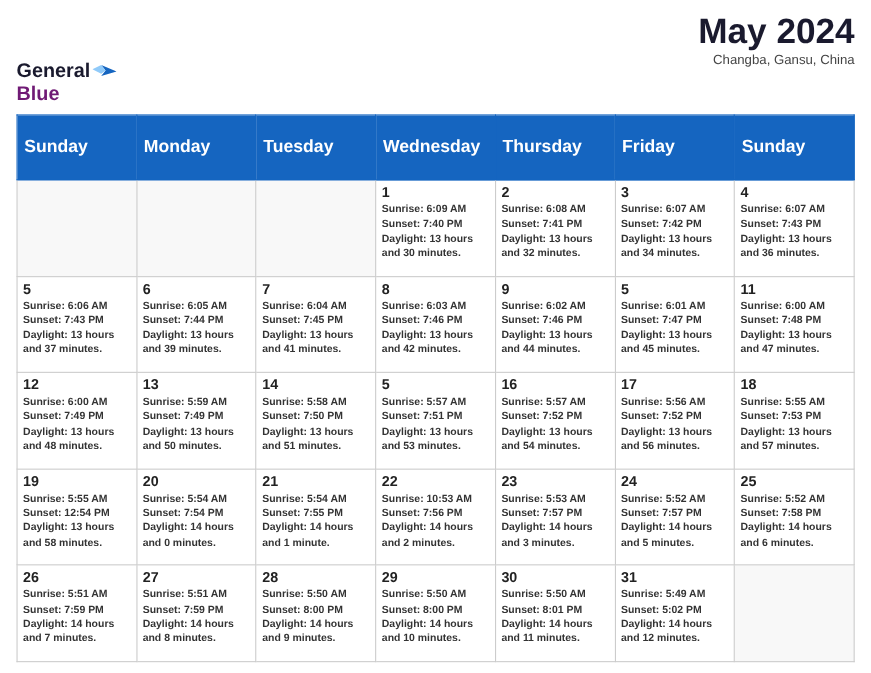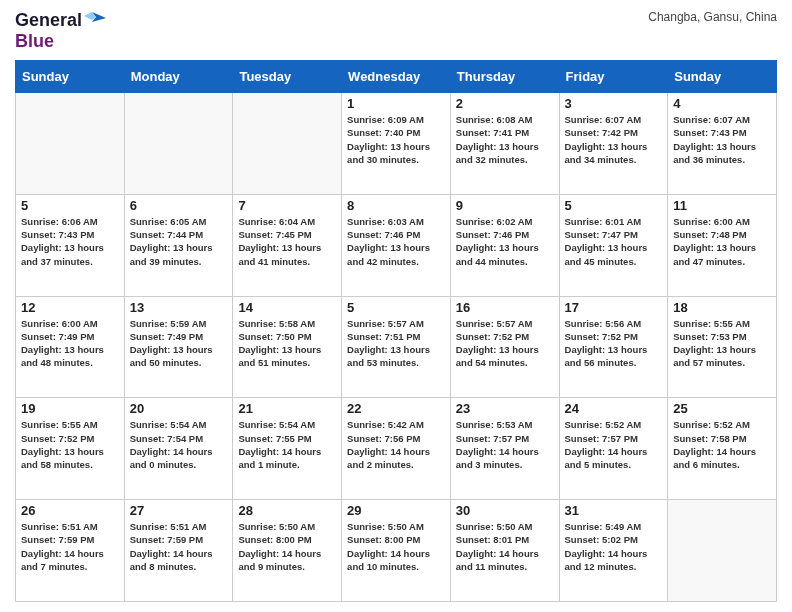--- a/index.html
+++ b/index.html
@@ -51,22 +51,22 @@
       flex: 1;
       border: 1px solid #ccc;
       border-collapse: collapse;
       width: 100%;
       table-layout: fixed;
     }
     .calendar th {
       background: #1565c0;
       color: #fff;
       text-align: left;
-      padding: 8px 6px;
-      font-size: 13px;
+      padding: 20px 6px;
+      font-size: 16px;
       border: 1px solid #1565c0;
     }
     .calendar td {
       border: 1px solid #ccc;
       vertical-align: top;
       padding: 3px 5px;
       font-size: 10px;
       color: #222;
       height: 78px;
     }
@@ -86,30 +86,31 @@
       line-height: 1.4;
       font-weight: bold;
     }
   </style>
 </head>
 <body>
 
 <div class="page">
   <div class="header">
     <div class="logo">
-      <div style="display:flex;align-items:flex-start;">
+      <div style="display:flex;align-items:flex-end;margin-top:44px;">
         <span class="logo-text logo-general">General</span>
         <svg width="22" height="18" viewBox="0 0 22 18" style="margin-left:2px;">
           <polygon points="8,2 22,8 8,12 12,7" fill="#1565c0"></polygon>
           <polygon points="8,2 0,6 8,10 12,7" fill="#90caf9"></polygon>
         </svg>
       </div>
       <span class="logo-text logo-blue">Blue</span>
     </div>
     <div class="title-block">
+      <h1>May 2024</h1>
       <h2>Changba, Gansu, China</h2>
     </div>
   </div>
 
   <table class="calendar">
     <thead>
       <tr>
         <th>Sunday</th>
         <th>Monday</th>
         <th>Tuesday</th>
@@ -252,41 +253,41 @@
             <div class="day-info">Sunrise: 5:55 AM
 Sunset: 7:53 PM
 Daylight: 13 hours
 and 57 minutes.</div>
           </td>
         </tr>
         <tr>
           <td>
             <span class="day-num">19</span>
             <div class="day-info">Sunrise: 5:55 AM
-Sunset: 7:52 PM
+Sunset: 12:54 PM
 Daylight: 13 hours
 and 58 minutes.</div>
           </td>
           <td>
             <span class="day-num">20</span>
             <div class="day-info">Sunrise: 5:54 AM
 Sunset: 7:54 PM
 Daylight: 14 hours
 and 0 minutes.</div>
           </td>
           <td>
             <span class="day-num">21</span>
             <div class="day-info">Sunrise: 5:54 AM
 Sunset: 7:55 PM
 Daylight: 14 hours
 and 1 minute.</div>
           </td>
           <td>
             <span class="day-num">22</span>
-            <div class="day-info">Sunrise: 5:42 AM
+            <div class="day-info">Sunrise: 10:53 AM
 Sunset: 7:56 PM
 Daylight: 14 hours
 and 2 minutes.</div>
           </td>
           <td>
             <span class="day-num">23</span>
             <div class="day-info">Sunrise: 5:53 AM
 Sunset: 7:57 PM
 Daylight: 14 hours
 and 3 minutes.</div>

